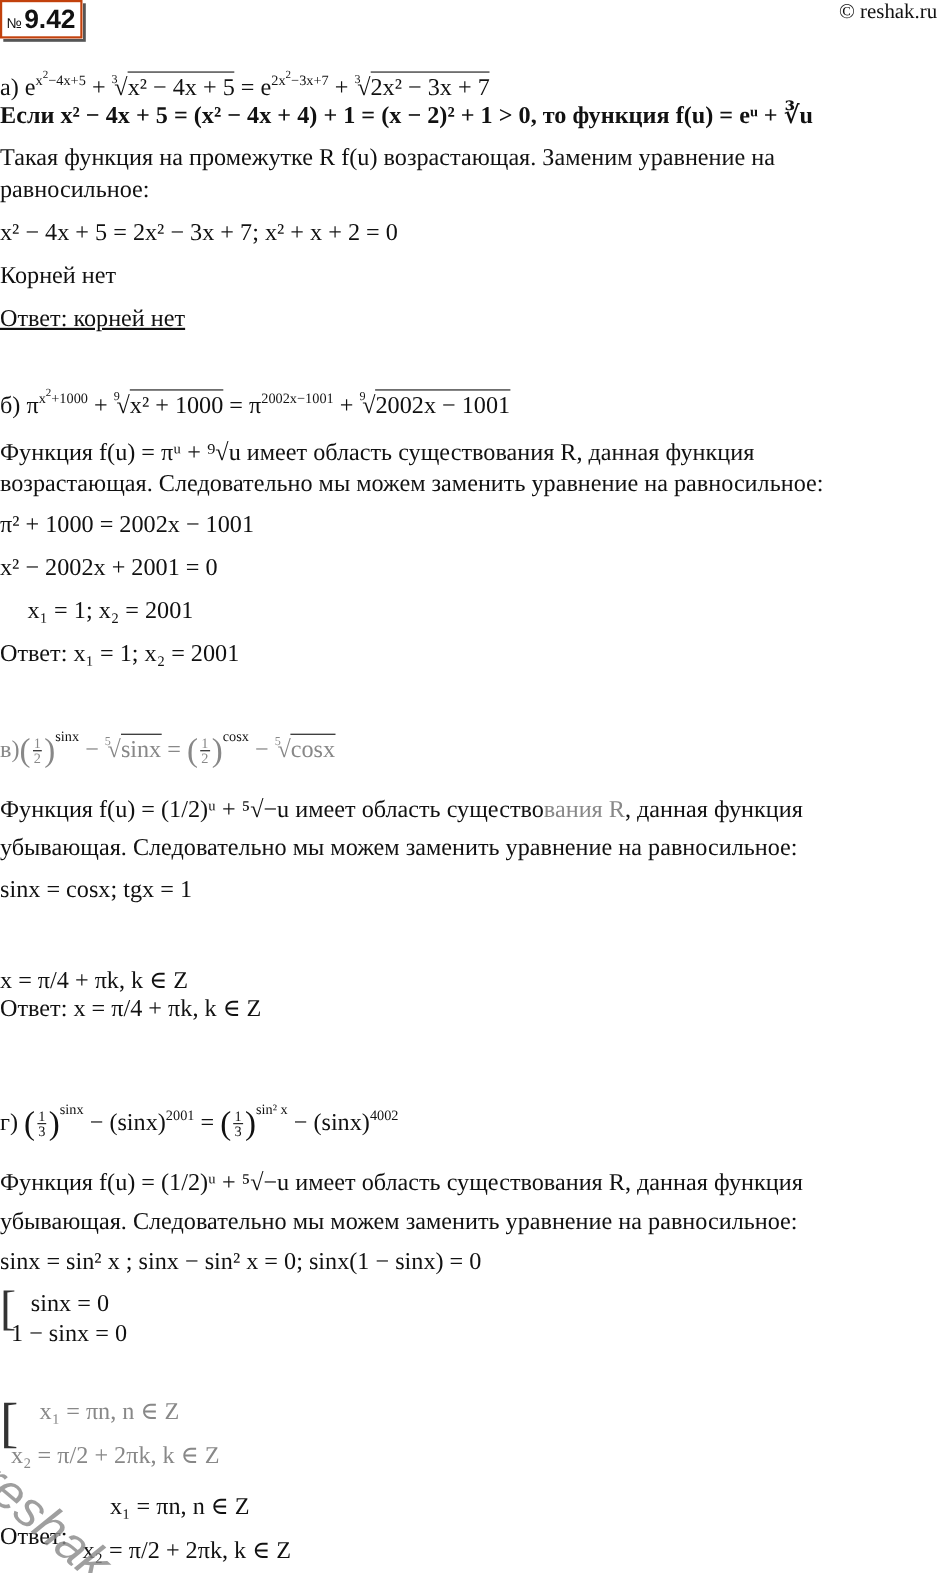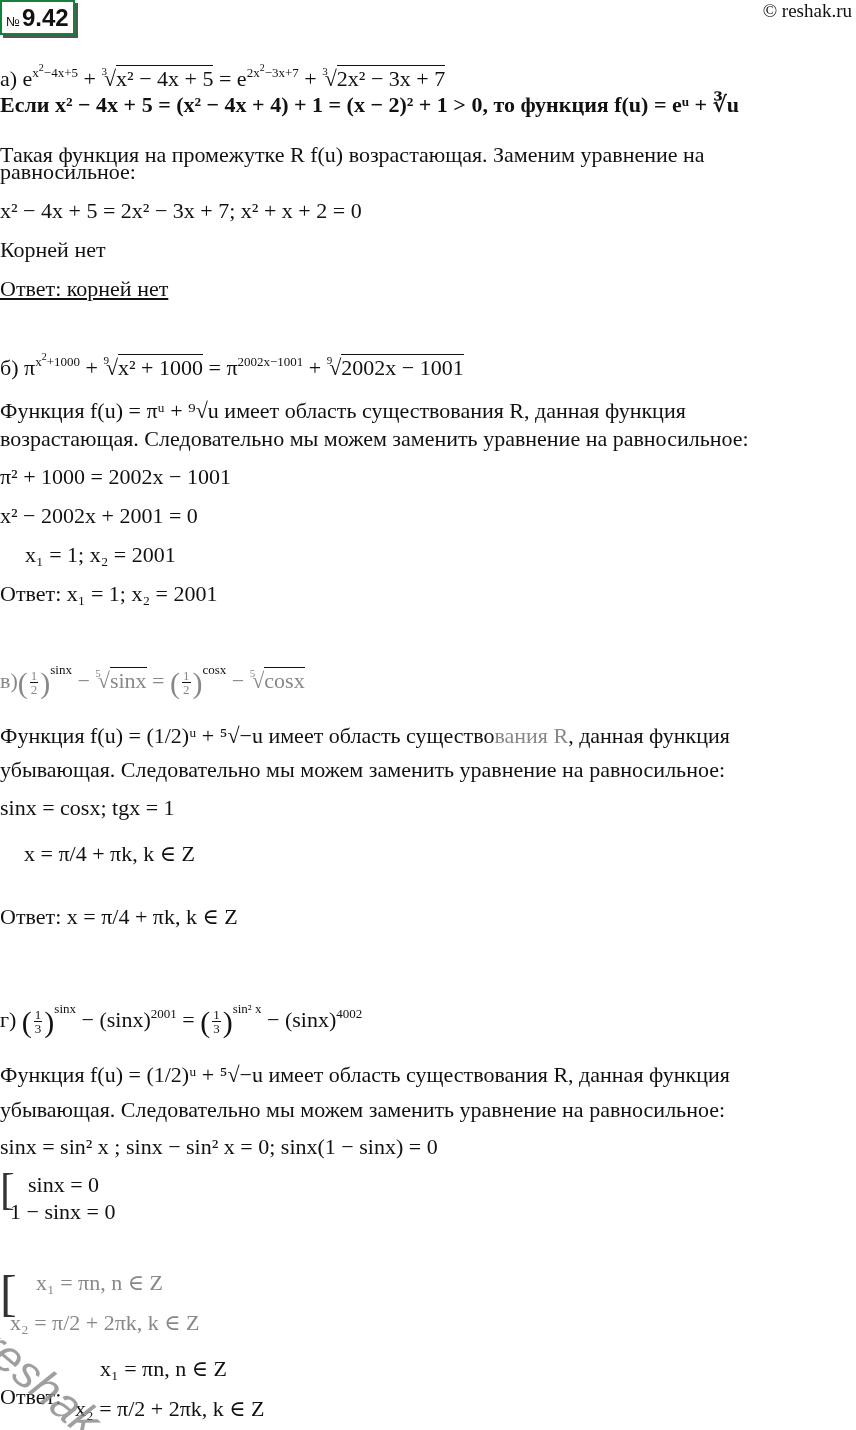--- a/index.html
+++ b/index.html
@@ -3,21 +3,21 @@
   <meta charset="utf-8">
   <style>
     html, body { margin:0; padding:0; background:#fff; }
     body {
       width:856px; height:1430px; position:relative; overflow:hidden;
       font-family:"Liberation Serif","DejaVu Serif",serif;
       color:#111; font-size:22px;
     }
     .abs { position:absolute; white-space:nowrap; }
     .num-box {
-      left:0; top:0; border:2px solid #15803d; box-shadow:3px 3px 0 #555;
+      left:0; top:0; border:2px solid #c2410c; box-shadow:3px 3px 0 #555;
       padding:0 4px; height:31px; line-height:31px;
       font-family:"Liberation Sans","DejaVu Sans",sans-serif; font-weight:bold; font-size:24px;
     }
     .num-box .no { font-size:13px; font-weight:normal; margin-right:2px; }
     .copy { right:4px; top:0; font-size:19px; }
     .line { left:0; line-height:26px; }
     sup { font-size:13px; vertical-align:9px; line-height:0; }
     .root { display:inline-block; position:relative; }
     .root .idx { font-size:11px; position:relative; top:-11px; margin-right:-3px; }
     .root .rad { font-size:22px; }
@@ -42,21 +42,21 @@
   <span class="no">№</span><span>9.42</span>
 </div>
 <div class="abs copy">© reshak.ru</div>
 
 <div class="abs line" style="top:66px;">
   <span>а)</span>
   e<sup>x<sup style="font-size:10px;vertical-align:6px">2</sup>−4x+5</sup> + <span class="root"><span class="idx">3</span><span class="rad">√</span><span class="ov">x² − 4x + 5</span></span>
   = e<sup>2x<sup style="font-size:10px;vertical-align:6px">2</sup>−3x+7</sup> + <span class="root"><span class="idx">3</span><span class="rad">√</span><span class="ov">2x² − 3x + 7</span></span>
 </div>
 <div class="abs line" style="top:92px;font-weight:bold;">Если x² − 4x + 5 = (x² − 4x + 4) + 1 = (x − 2)² + 1 &gt; 0, то функция f(u) = eᵘ + ∛u</div>
-<div class="abs line" style="top:130px;margin-top:12px;">Такая функция на промежутке R f(u) возрастающая. Заменим уравнение на</div>
+<div class="abs line" style="top:130px;">Такая функция на промежутке R f(u) возрастающая. Заменим уравнение на</div>
 <div class="abs line" style="top:159px;">равносильное:</div>
 <div class="abs line" style="top:198px;">x² − 4x + 5 = 2x² − 3x + 7; x² + x + 2 = 0</div>
 <div class="abs line" style="top:237px;">Корней нет</div>
 <div class="abs line" style="top:276px;text-decoration:underline;">Ответ: корней нет</div>
 
 <div class="abs line" style="top:355px;">
   <span>б)</span>
   π<sup>x<sup style="font-size:10px;vertical-align:6px">2</sup>+1000</sup> + <span class="root"><span class="idx">9</span><span class="rad">√</span><span class="ov">x² + 1000</span></span>
   = π<sup>2002x−1001</sup> + <span class="root"><span class="idx">9</span><span class="rad">√</span><span class="ov">2002x − 1001</span></span>
 </div>
@@ -69,21 +69,21 @@
 
 <div class="abs line grey" style="top:668px;">
   <span>в)</span><span class="par">(</span><span class="frac sm"><span class="n">1</span><span class="d">2</span></span><span class="par">)</span><sup style="color:#111;vertical-align:14px">sinx</sup>
   − <span class="root"><span class="idx">5</span><span class="rad">√</span><span class="ov">sinx</span></span> = <span class="par">(</span><span class="frac sm"><span class="n">1</span><span class="d">2</span></span><span class="par">)</span><sup style="color:#111;vertical-align:14px">cosx</sup> − <span class="root"><span class="idx">5</span><span class="rad">√</span><span class="ov">cosx</span></span>
 </div>
 <div class="abs line" style="top:723px;">
   <span>Функция f(u) = (1/2)ᵘ + ⁵√−u имеет область существо</span><span class="grey">вания R</span><span>, данная функция</span>
 </div>
 <div class="abs line" style="top:757px;">убывающая. Следовательно мы можем заменить уравнение на равносильное:</div>
 <div class="abs line" style="top:795px;">sinx = cosx;  tgx = 1</div>
-<div class="abs line" style="top:841px;padding-left:24px;">x = π/4 + πk, k ∈ Z</div>
+<div class="abs line" style="top:878px;">x = π/4 + πk, k ∈ Z</div>
 <div class="abs line" style="top:904px;">Ответ: x = π/4 + πk, k ∈ Z</div>
 
 <div class="abs line" style="top:1007px;">
   <span>г)</span>
   <span class="par">(</span><span class="frac sm"><span class="n">1</span><span class="d">3</span></span><span class="par">)</span><sup style="vertical-align:14px">sinx</sup>
   − (sinx)<sup>2001</sup> = <span class="par">(</span><span class="frac sm"><span class="n">1</span><span class="d">3</span></span><span class="par">)</span><sup style="vertical-align:14px">sin² x</sup> − (sinx)<sup>4002</sup>
 </div>
 <div class="abs line" style="top:1062px;">Функция f(u) = (1/2)ᵘ + ⁵√−u имеет область существования R, данная функция</div>
 <div class="abs line" style="top:1097px;">убывающая. Следовательно мы можем заменить уравнение на равносильное:</div>
 <div class="abs line" style="top:1134px;font-family:Liberation Serif, serif;">sinx = sin² x ;  sinx − sin² x = 0; sinx(1 − sinx) = 0</div>

